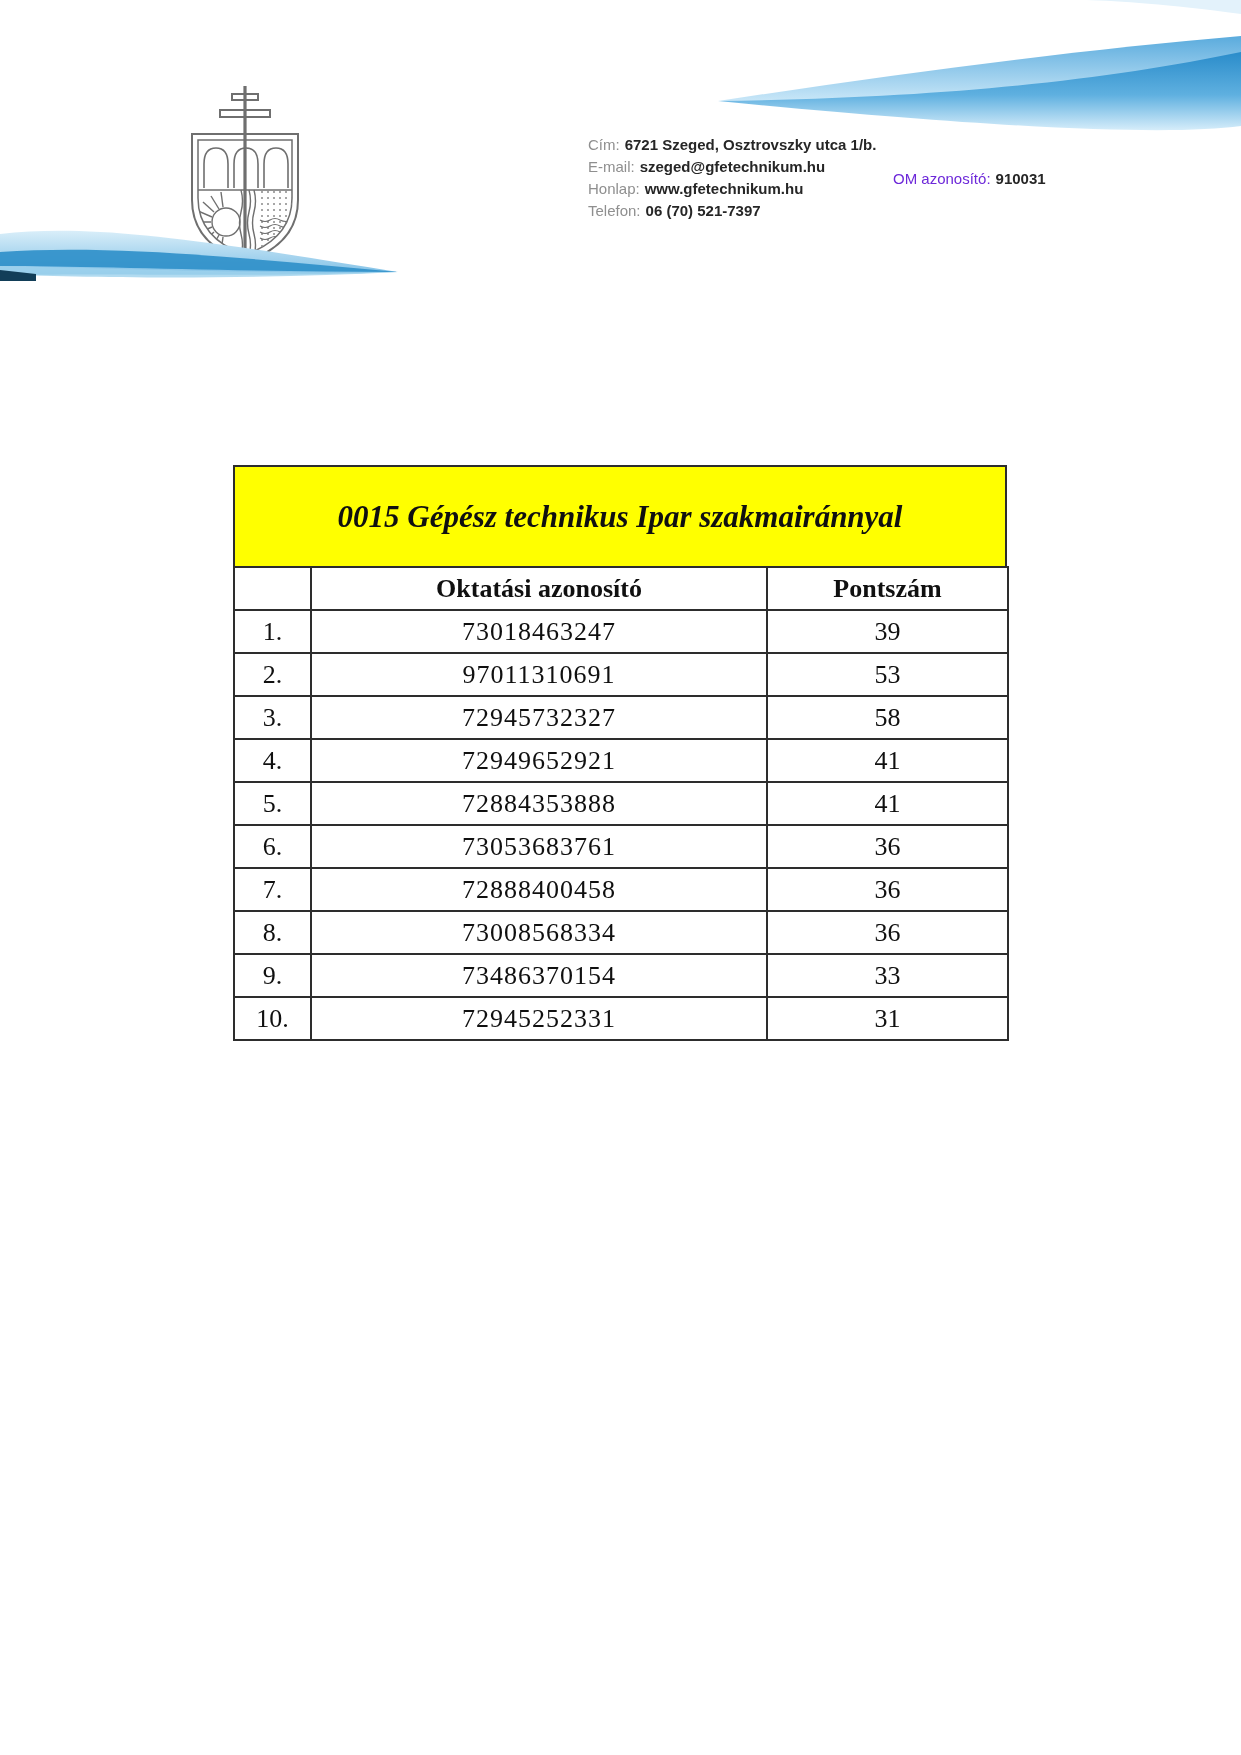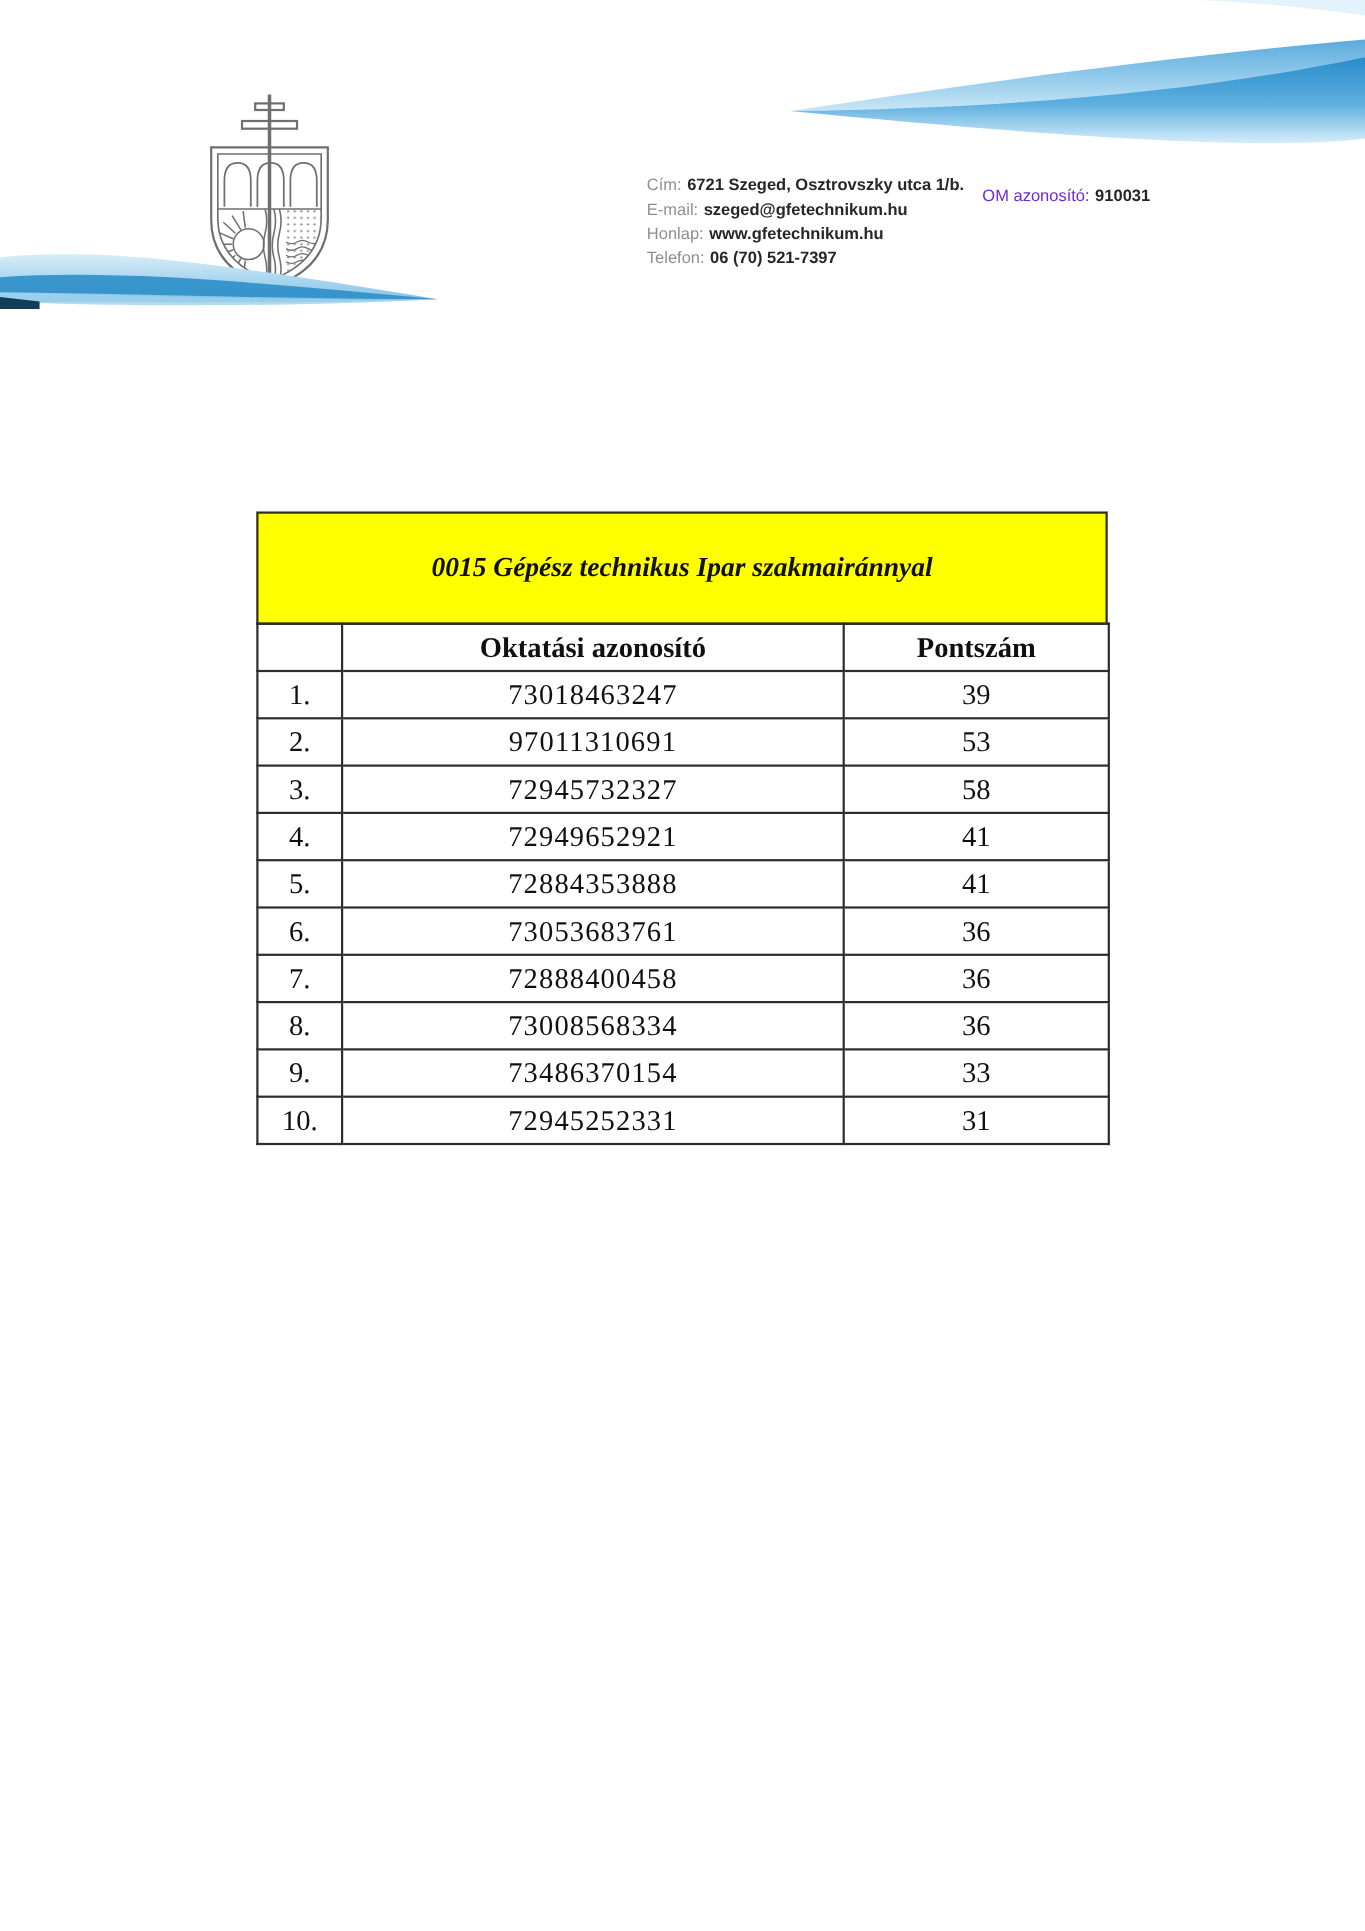--- a/index.html
+++ b/index.html
@@ -17,42 +17,42 @@
   .logo{position:absolute;left:182px;top:82px;width:128px;height:188px;}
   .school-name{
     position:absolute;left:292px;top:122px;
     font-family:"Liberation Sans", sans-serif;
     font-size:23px;line-height:36px;letter-spacing:-0.2px;
     color:#3f3f3f;white-space:nowrap;
   }
   .contact{
     position:absolute;left:588px;top:134px;
     font-family:"Liberation Sans", sans-serif;
-    font-size:15px;line-height:22px;white-space:nowrap;margin-top:24px;
+    font-size:15px;line-height:22px;white-space:nowrap;
   }
   .contact .c-label{color:#8f8f8f;margin-right:5px;}
   .contact .c-value{color:#262626;font-weight:700;}
   .om{
     position:absolute;left:893px;top:170px;
     font-family:"Liberation Sans", sans-serif;
     font-size:15px;white-space:nowrap;
   }
   .om .c-label{color:#6d28d9;margin-right:5px;}
   .om .c-value{color:#262626;font-weight:700;}
 
   
   .results{position:absolute;left:233px;top:465px;width:774px;}
   .title-box{
     box-sizing:border-box;height:103px;background:#ffff00;
     border:2px solid #2d2d2d;
     display:flex;align-items:center;justify-content:center;
   }
   .title-text{
     font-family:"Liberation Serif", serif;
-    font-style:italic;font-weight:700;font-size:25px;color:#101010;
+    font-style:italic;font-weight:700;font-size:31px;color:#101010;
   }
   table.results-table{
     width:100%;border-collapse:collapse;table-layout:fixed;margin-top:-2px;
   }
   .results-table th,.results-table td{
     box-sizing:border-box;border:2px solid #2d2d2d;
     height:43px;text-align:center;vertical-align:middle;
     color:#101010;padding:0;
   }
   .results-table th{font-size:26px;font-weight:700;margin-top:32px;}

